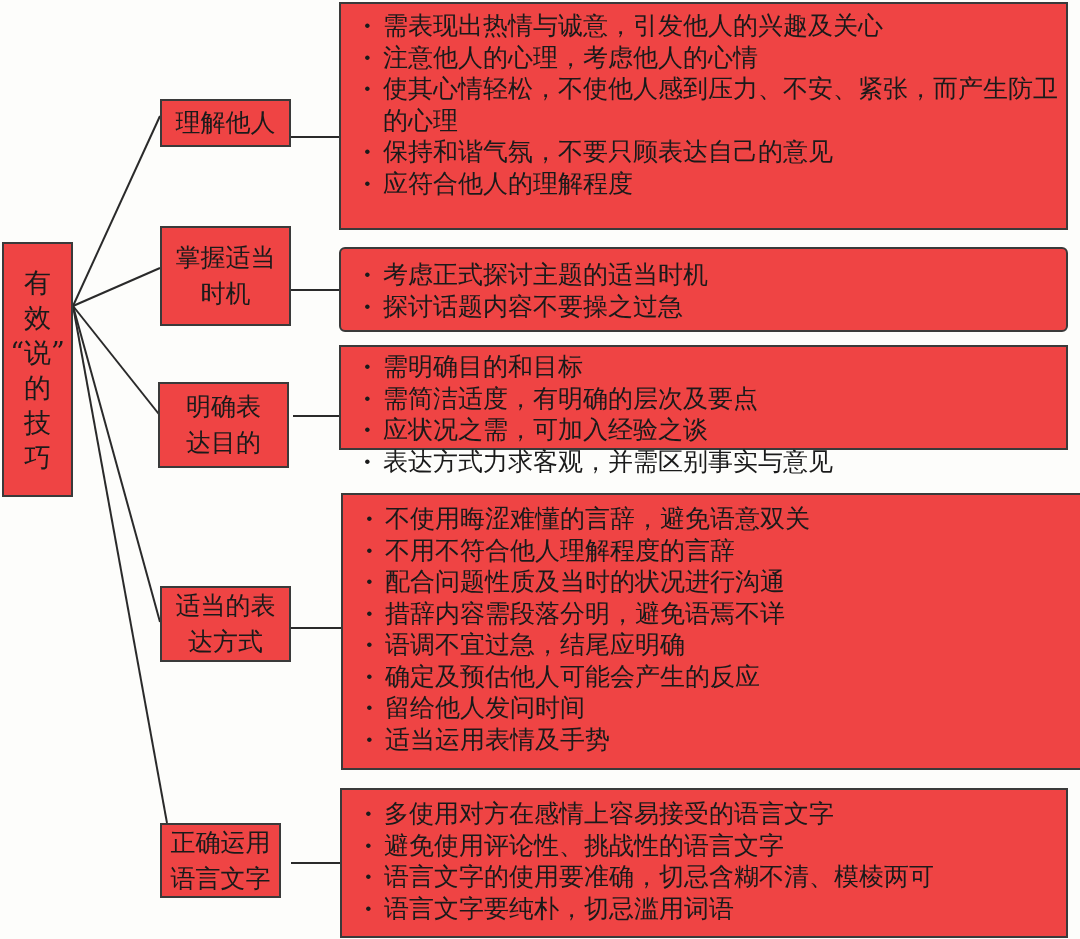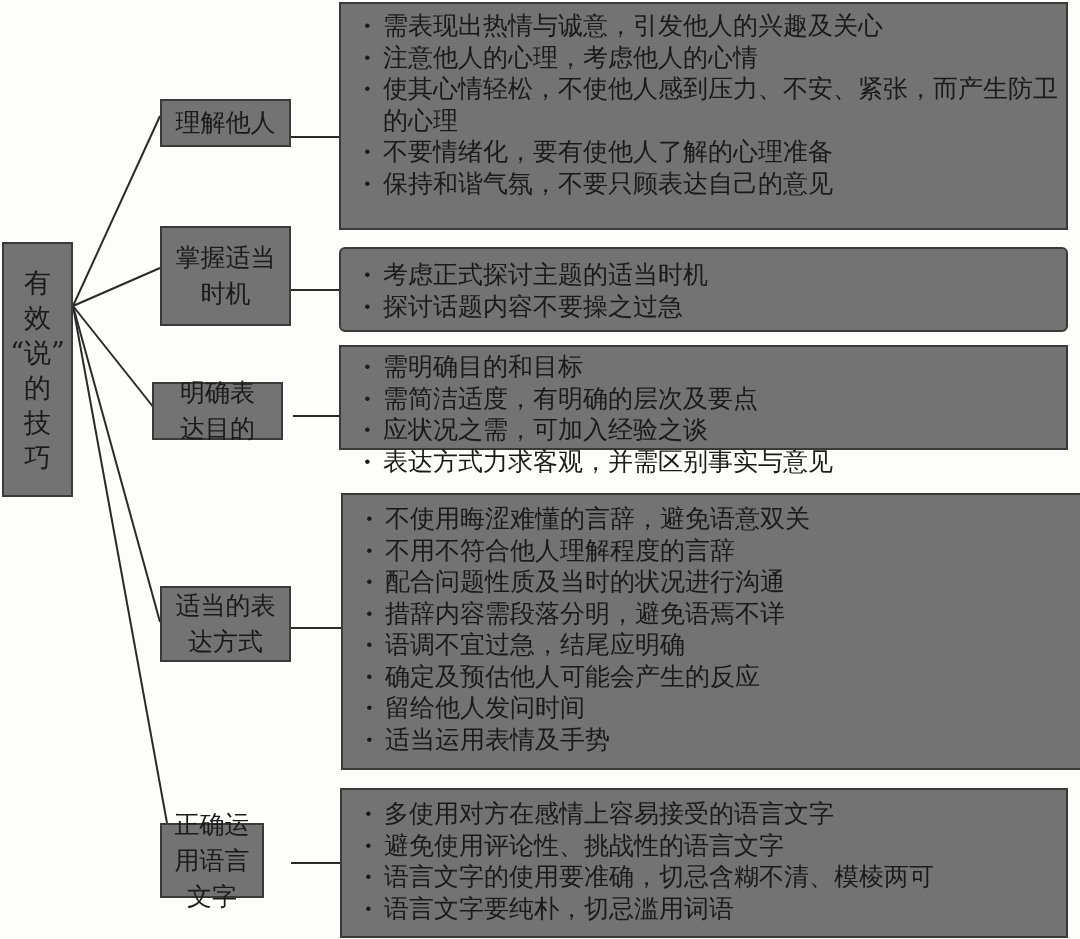--- a/index.html
+++ b/index.html
@@ -4,21 +4,21 @@
 <style>
   html, body { margin: 0; padding: 0; }
   body {
     width: 1080px; height: 939px; position: relative; overflow: hidden;
     background: #fdfdfb;
     font-family: "DejaVu Serif", "Liberation Serif", serif;
     color: #1a1a1a;
   }
   .box {
     position: absolute; box-sizing: border-box;
-    border: 2px solid #3a3a3a; background: #737373;
+    border: 2px solid #3a3a3a; background: #ef4444;
   }
   .root {
     left: 2px; top: 242px; width: 71px; height: 255px;
     display: flex; flex-direction: column; align-items: center; justify-content: center;
     font-size: 27px; line-height: 35px;
   }
   .root span { display: block; text-align: center; }
   .cat {
     display: flex; align-items: center; justify-content: center;
     text-align: center; font-size: 25px; line-height: 36px;
@@ -61,37 +61,37 @@
   <span>技</span>
   <span>巧</span>
 </div>
 
 <div class="box cat" style="left:160px;top:99px;width:131px;height:48px;">
   <span>理解他人</span>
 </div>
 <div class="box cat" style="left:160px;top:226px;width:131px;height:100px;">
   <span style="width:110px;display:block;">掌握适当时机</span>
 </div>
-<div class="box cat" style="left:152px;top:382px;width:131px;height:58px;">
+<div class="box cat" style="left:158px;top:382px;width:131px;height:86px;">
   <span style="width:84px;display:block;">明确表达目的</span>
 </div>
 <div class="box cat" style="left:160px;top:586px;width:131px;height:76px;">
   <span style="width:110px;display:block;">适当的表达方式</span>
 </div>
-<div class="box cat" style="left:160px;top:823px;width:104px;height:75px;">
+<div class="box cat" style="left:160px;top:823px;width:121px;height:75px;">
   <span style="width:110px;display:block;">正确运用语言文字</span>
 </div>
 
 <div class="box detail" style="left:339px;top:2px;width:729px;height:228px;">
   <ul>
     <li>需表现出热情与诚意，引发他人的兴趣及关心</li>
     <li>注意他人的心理，考虑他人的心情</li>
     <li>使其心情轻松，不使他人感到压力、不安、紧张，而产生防卫的心理</li>
-    <li>不要情绪化，要有使他人了解的心理准备</li>
     <li>保持和谐气氛，不要只顾表达自己的意见</li>
+    <li>应符合他人的理解程度</li>
   </ul>
 </div>
 
 <div class="box detail" style="left:339px;top:247px;width:729px;height:85px;padding-top:10px;border-radius:6px;">
   <ul>
     <li>考虑正式探讨主题的适当时机</li>
     <li>探讨话题内容不要操之过急</li>
   </ul>
 </div>
 

